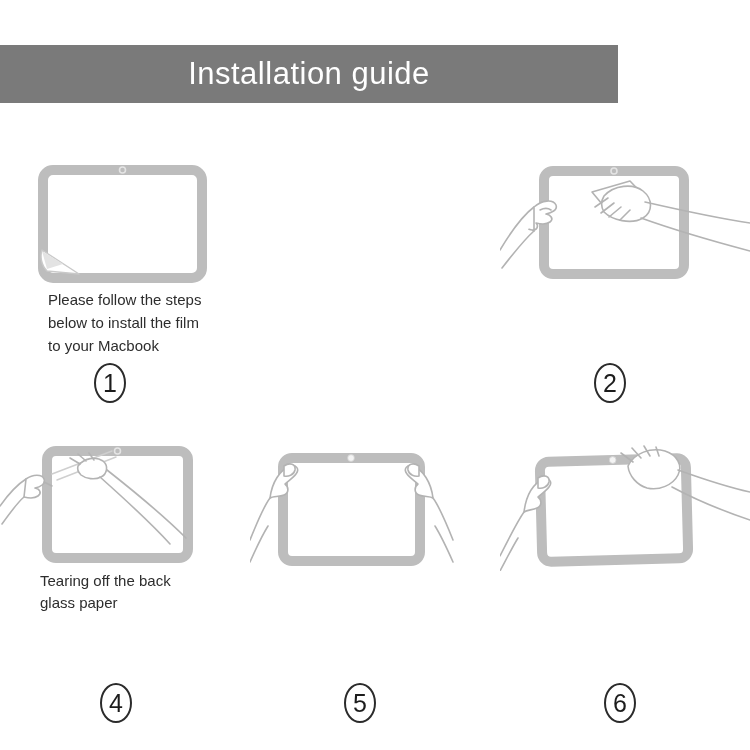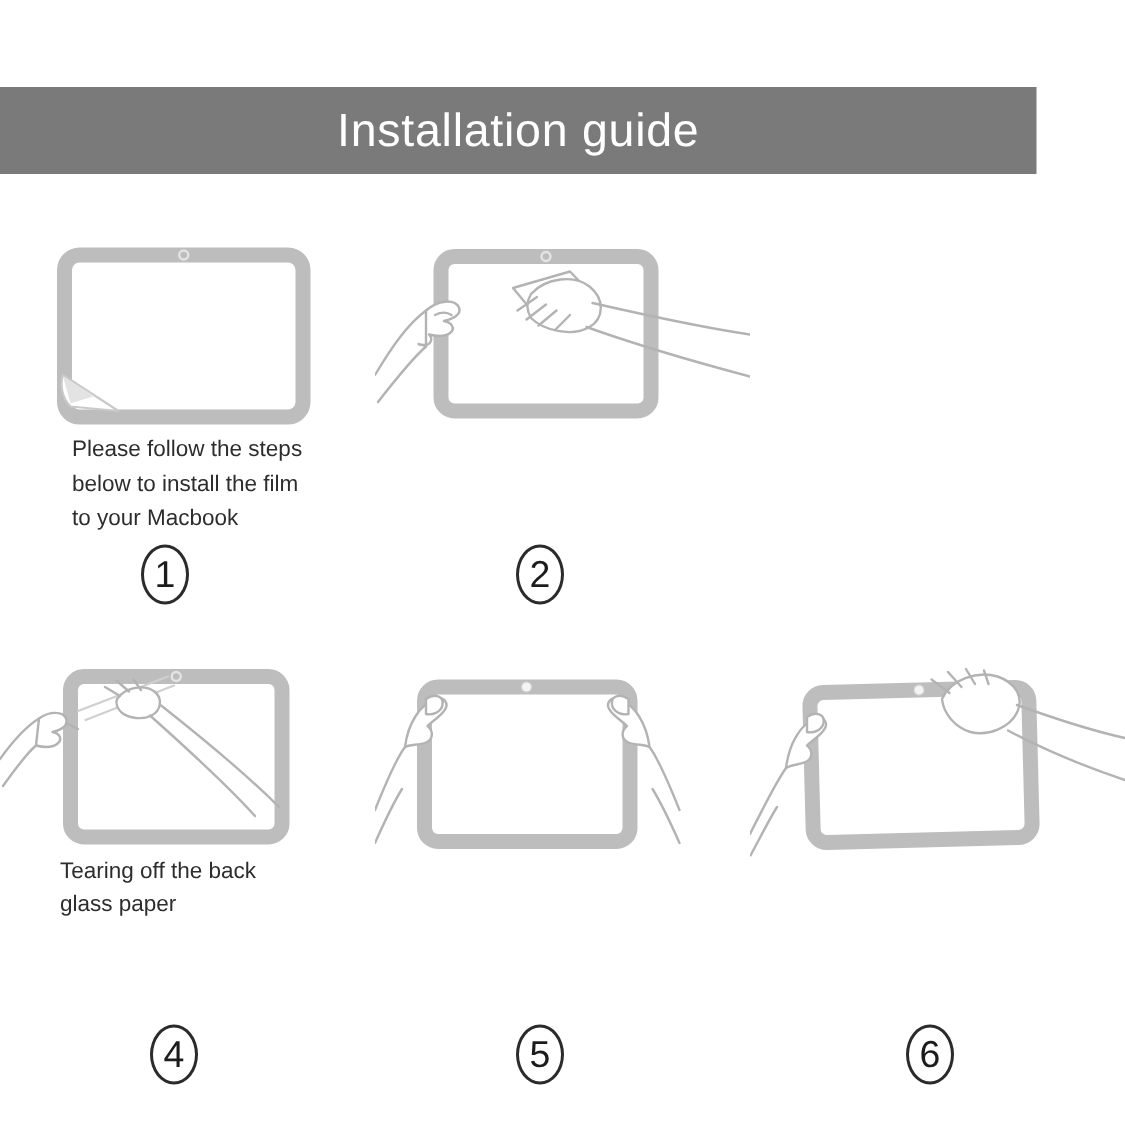--- a/index.html
+++ b/index.html
@@ -1,28 +1,28 @@
 <!DOCTYPE html>
 <html style="--header-bg: #7a7a7a; --header-text: #ffffff; --bezel: #bdbdbd; --screen-fill: #ffffff; --line-art: #b3b3b3; --laptop-dark: #7d7d7d; --caption-text: #2d2d2d; --badge-border: #2b2b2b; --arrow: #dcdcdc;"><head>
 <meta charset="utf-8">
 <style>
   html,body{margin:0;padding:0;}
   body{
     width:750px;height:750px;background:#ffffff;position:relative;overflow:hidden;
     font-family:"Liberation Sans", sans-serif;
   }
   .header{
-    position:absolute;left:0;top:45px;width:691px;height:58px;
+    position:absolute;left:0;top:45px;width:618px;height:58px;
     background:var(--header-bg,#7a7a7a);
-    display:flex;align-items:center;justify-content:center;margin-top:13px;
+    display:flex;align-items:center;justify-content:center;
   }
   .header-title{
     color:var(--header-text,#fff);font-size:31px;font-weight:400;letter-spacing:0.5px;
   }
-  .row{position:absolute;left:0;width:750px;display:flex;}
+  .row{position:absolute;left:0;width:750px;display:flex;justify-content:space-between;}
   .row1{top:162px;height:266px;}
   .row2{top:444px;height:322px;}
   .step{width:250px;position:relative;height:100%;}
   .illu{position:absolute;left:0;top:0;width:250px;}
   .row1 .illu{height:124px;}
   .row2 .illu{height:127px;}
   .caption{
     position:absolute;top:126px;left:0;width:250px;box-sizing:border-box;
     font-size:15px;line-height:23px;color:var(--caption-text,#2d2d2d);
     text-align:left;

